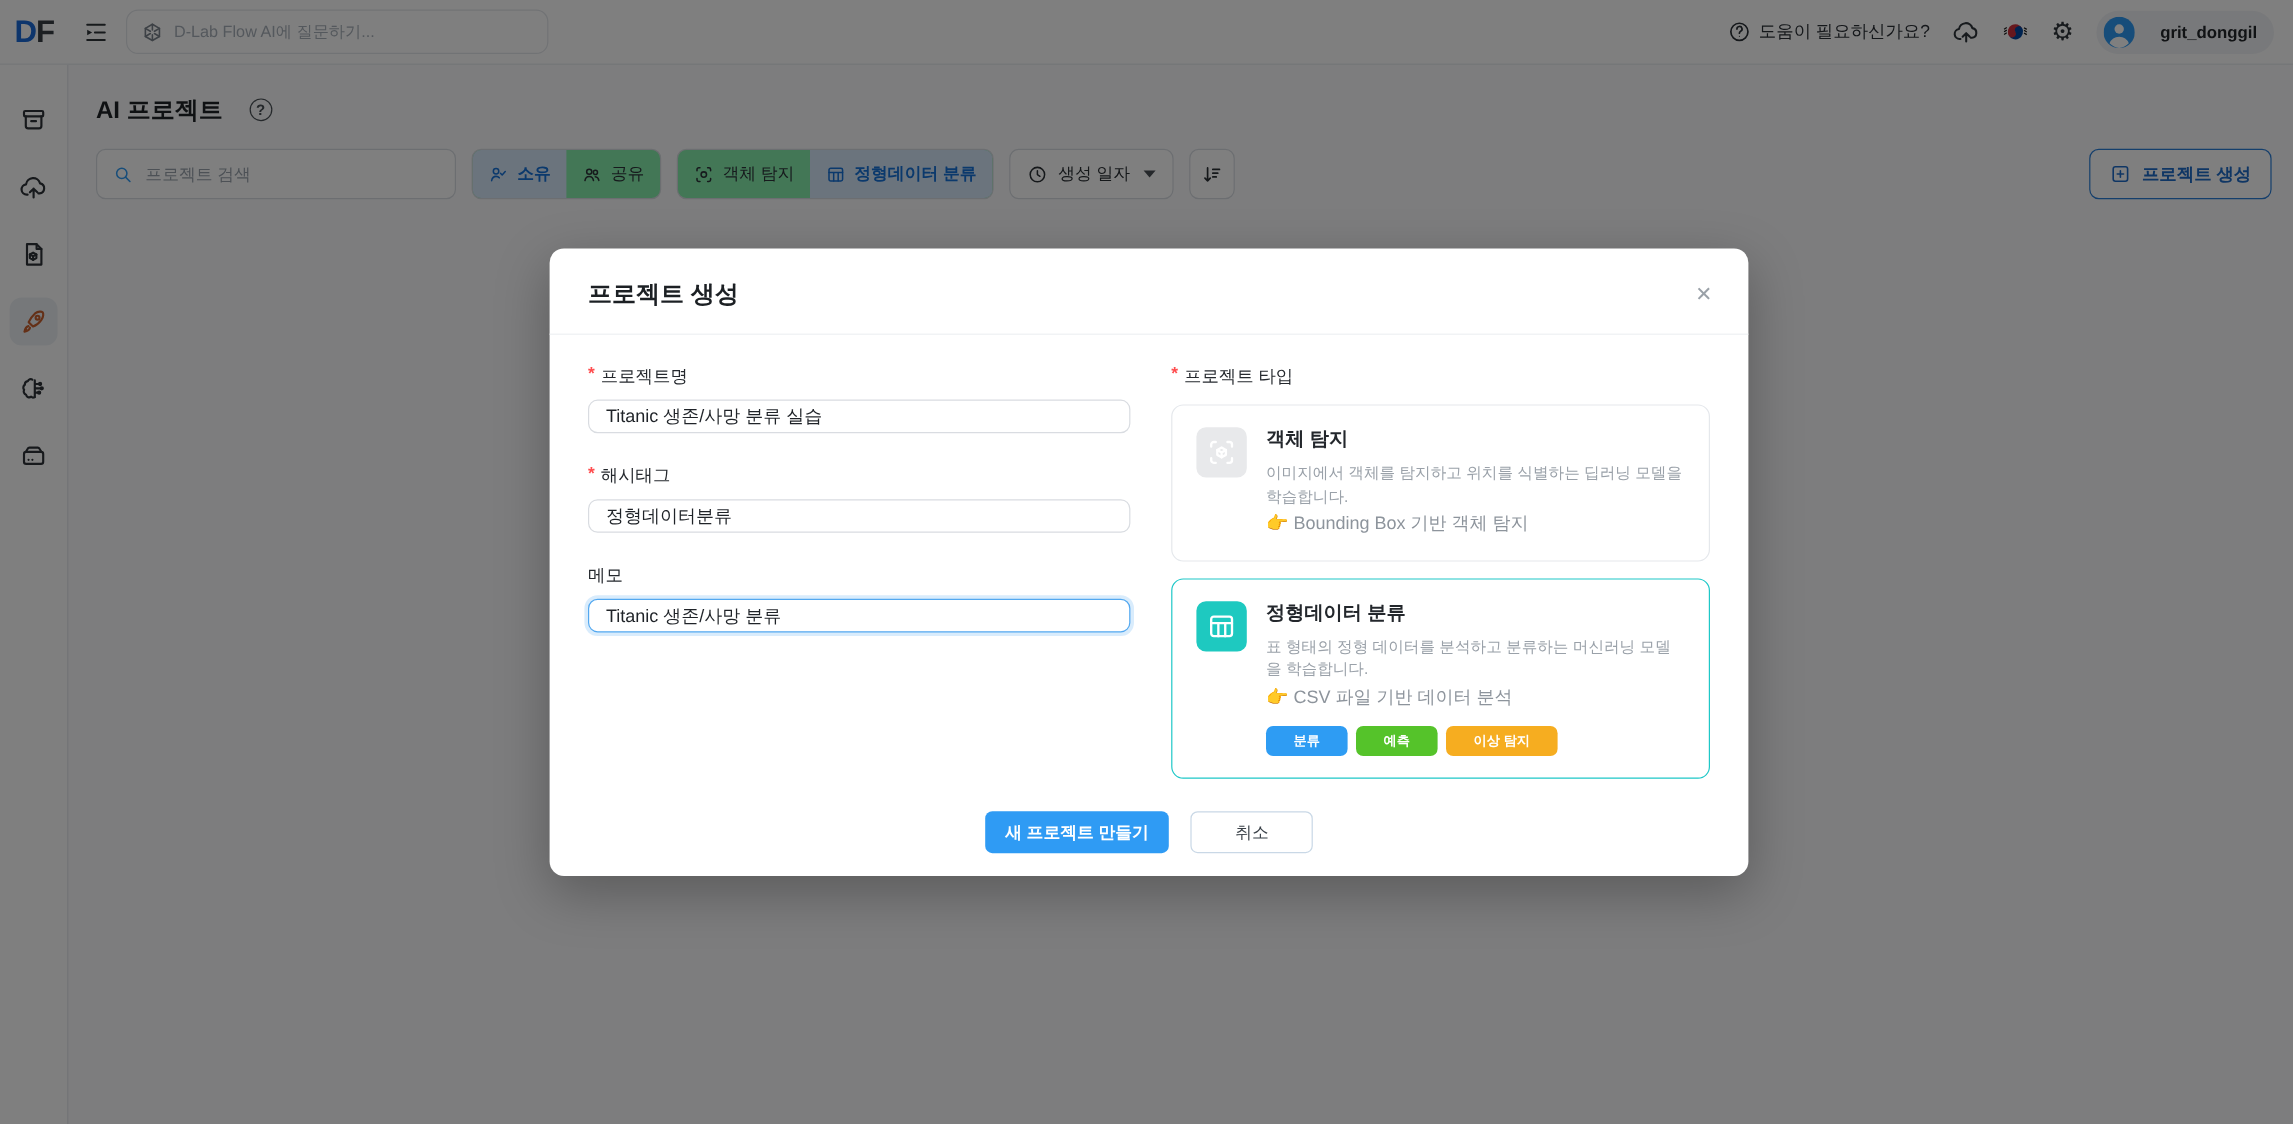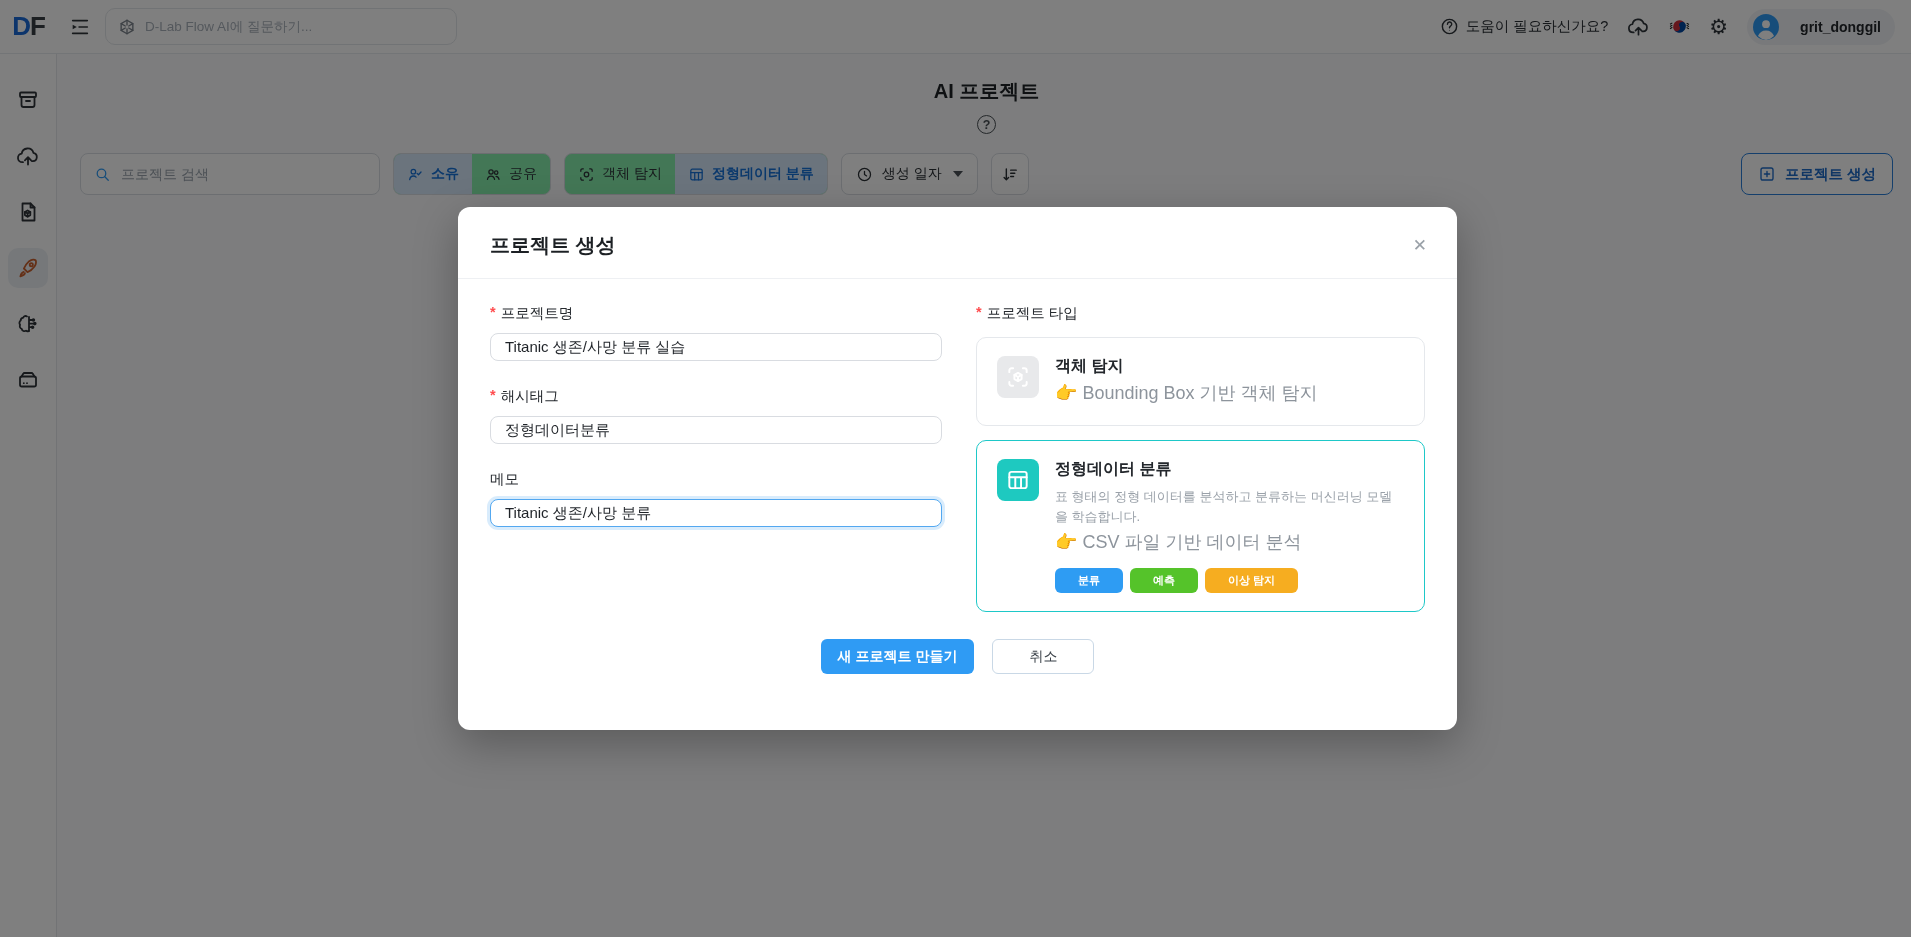--- a/index.html
+++ b/index.html
@@ -34,21 +34,21 @@
   
   .sidebar{ position:absolute; left:0; top:54px; width:57px; height:883px; background:#fff;
             border-right:1px solid #e4e7eb; display:flex; flex-direction:column; align-items:center;
             padding-top:26px; gap:16px; z-index:1;}
   .side-item{ width:40px; height:40px; border-radius:10px; display:flex; align-items:center;
               justify-content:center; color:#2e3338; cursor:pointer; }
   .side-item.active{ background:#edf1f5; color:#c9612f; }
 
   
   .content{ position:absolute; left:57px; top:54px; width:1854px; height:883px; padding:24px 18px 0 23px; }
-  .page-head{ display:flex; align-items:center; gap:10px;flex-direction:column; }
+  .page-head{ display:flex; align-items:center; gap:22px; }
   .page-title{ font-size:20px; font-weight:bold; color:#1e2226; }
   .q-circle{ width:19px; height:19px; border:1.6px solid #4a5056; border-radius:50%; color:#4a5056;
              font-size:12.5px; font-weight:bold; display:flex; align-items:center; justify-content:center; cursor:pointer;}
   .toolbar{ margin-top:19px; display:flex; align-items:center; gap:13px; }
   .search-box{ width:300px; height:42px; background:#fff; border:1px solid #d9dde3; border-radius:8px;
                display:flex; align-items:center; padding:0 13px; gap:10px;justify-content:space-between; }
   .search-box input{ border:none; outline:none; width:100%; font-size:14px; font-family:inherit; color:#333;}
   .search-box input::placeholder{ color:#9aa3ad; }
   .seg-group{ display:flex; height:42px; border:1px solid #d9dde3; border-radius:8px; overflow:hidden; background:#86efac;}
   .seg{ display:flex; align-items:center; gap:7px; padding:0 13px; font-size:14px; color:#2e343a; cursor:pointer; white-space:nowrap;}
@@ -81,21 +81,21 @@
   .type-card{ display:flex; gap:16px; border:1px solid #e5e8ec; border-radius:10px; padding:18px 20px;
               background:#fff; cursor:pointer; }
   .type-card.selected{ border:1.5px solid #1ec8c8; }
   .type-card + .type-card{ margin-top:14px; }
   .card-icon{ flex:0 0 42px; width:42px; height:42px; border-radius:8px; display:flex; align-items:center;
               justify-content:center; }
   .card-icon.gray{ background:#e8e9eb; color:#ffffff; }
   .card-icon.teal{ background:#1ec9c0; color:#ffffff; }
   .card-title{ font-size:16px; font-weight:bold; color:#23272c; }
   .card-desc{ margin-top:7px; font-size:13px; color:#9aa1a9; line-height:1.5; }
-  .card-hint{ margin-top:3px; font-size:18px; color:#8d949c; line-height:1.5;}
+  .card-hint{ margin-top:3px; font-size:15px; color:#8d949c; line-height:1.5;}
   .badges{ display:flex; gap:7px; margin-top:12px; }
   .badge{ color:#fff; font-size:11px; font-weight:bold; padding:5px 23px; border-radius:6px; white-space:nowrap;}
   .modal-footer{ display:flex; justify-content:center; gap:18px; margin-top:27px; }
   .btn-primary{ height:35px; background:#2f9bf4; color:#fff; border:none; border-radius:6px;
                 font-size:14px; font-weight:bold; padding:0 17px; cursor:pointer; font-family:inherit;}
   .btn-cancel{ height:35px; width:102px; background:#fff; color:#3a4148; border:1px solid #c9d8e6;
                border-radius:6px; font-size:14px; cursor:pointer; font-family:inherit;}
 </style>
 </head>
 <body>
@@ -322,20 +322,21 @@
         <div class="type-card">
           <div class="card-icon gray">
             <svg class="ic" width="26" height="26" viewBox="0 0 24 24" stroke-width="1.6">
                 <path d="M4 7.5V6a2 2 0 0 1 2-2h1.5M16.5 4H18a2 2 0 0 1 2 2v1.5M20 16.5V18a2 2 0 0 1-2 2h-1.5M7.5 20H6a2 2 0 0 1-2-2v-1.5"></path>
                 <path d="M12 8.2l3.3 1.9v3.8L12 15.8l-3.3-1.9v-3.8z"></path>
                 <path d="M8.7 10.1l3.3 1.9 3.3-1.9M12 12v3.8"></path>
               </svg>
           </div>
           <div>
             <div class="card-title">객체 탐지</div>
+            <div class="card-desc">이미지에서 객체를 탐지하고 위치를 식별하는 딥러닝 모델을 학습합니다.</div>
             <div class="card-hint">👉 Bounding Box 기반 객체 탐지</div>
           </div>
         </div>
         <div class="type-card selected" style="border-color: rgb(30, 200, 200);">
           <div class="card-icon teal">
             <svg class="ic" width="26" height="26" viewBox="0 0 24 24" stroke-width="1.8">
                 <rect x="4" y="4.5" width="16" height="15" rx="2"></rect>
                 <path d="M4 9.5h16M9.5 9.5v10M14.8 9.5v10"></path>
               </svg>
           </div>

